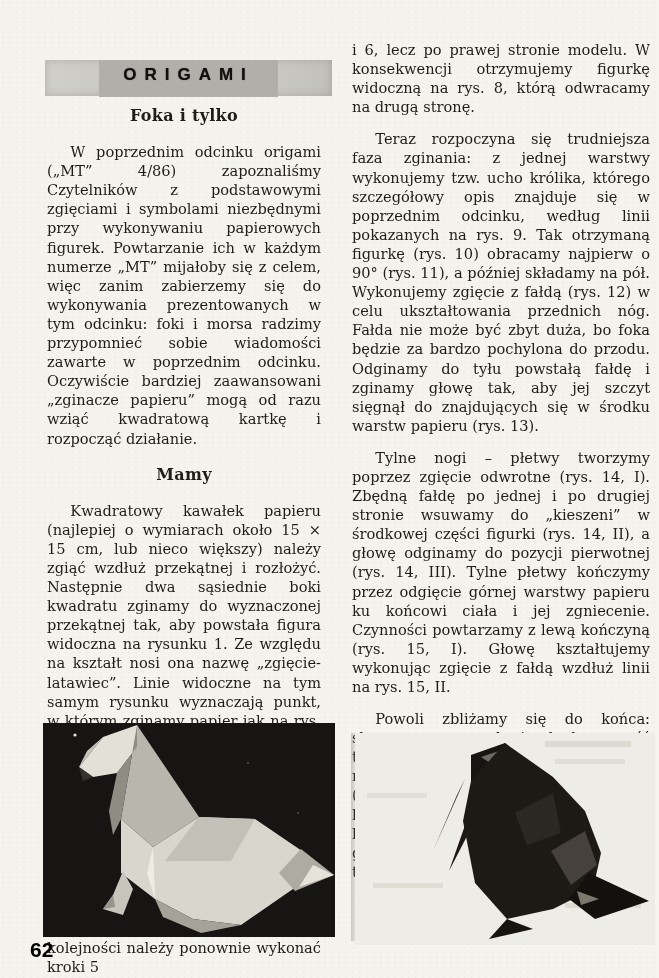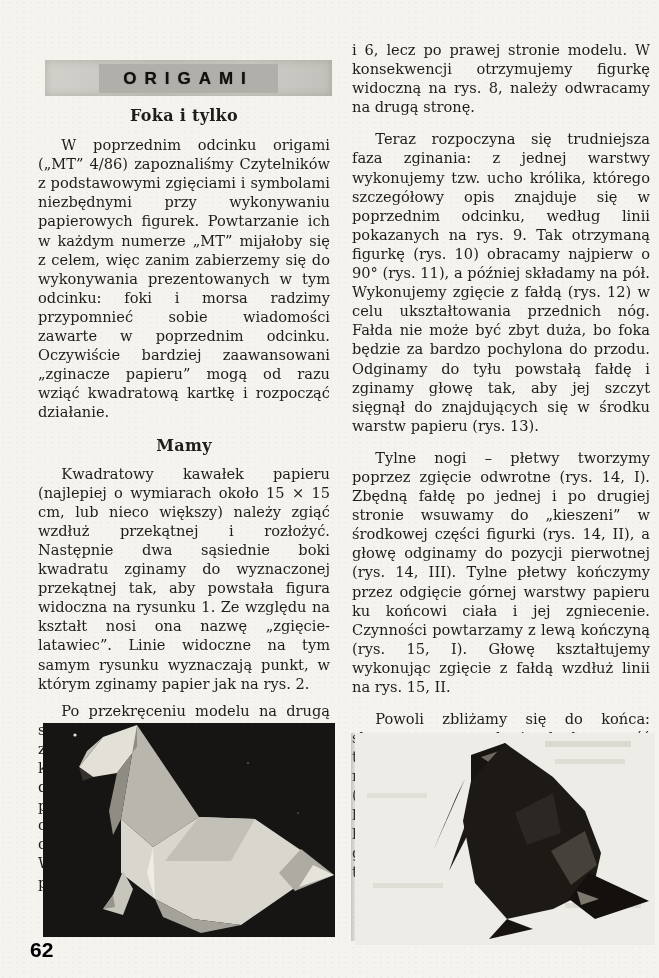--- a/index.html
+++ b/index.html
@@ -14,35 +14,35 @@
     overflow:hidden;
   }
   .banner{
     position:absolute;left:45px;top:60px;width:287px;height:36px;
     background:linear-gradient(100deg,#d2d0ca 0%,#c6c4be 40%,#ceccc6 70%,#c2c0ba 100%);
     display:flex;align-items:center;justify-content:center;
     box-shadow:inset 0 0 8px rgba(90,85,80,0.25);
   }
   .banner-inner{
     background:#b1afa9;
-    padding:5px 24px 4px 24px;
+    padding:5px 24px 12px 24px;
     font-family:"Liberation Sans", sans-serif;
     font-weight:bold;font-size:17px;letter-spacing:8px;
     color:#12100e;
     text-shadow:0 0 1px rgba(0,0,0,0.6);
   }
   .col{position:absolute;text-align:justify;font-size:14.6px;line-height:19.1px;}
   .col-left{left:30px;top:106px;width:308px;}
   .col-right{left:352px;top:40px;width:298px;}
   .heading{
     text-align:center;font-weight:bold;font-size:16px;
     margin:0 0 10px 0;letter-spacing:0.3px;
   }
   .heading.sub{margin:14px 0 9px 0;}
-  p.body-par{margin:8px;text-indent:1.6em;}
+  p.body-par{margin:17px;text-indent:1.6em;}
   .col-right p.body-par{margin:0 0 13px 0;}
   .col-right p.body-par.no-indent{text-indent:0;}
   .photo{position:absolute;}
   .photo-seal{left:43px;top:723px;width:292px;height:214px;}
   .photo-walrus{left:355px;top:733px;width:300px;height:212px;}
   .gutter-shadow{
     position:absolute;left:351px;top:733px;width:7px;height:208px;
     background:linear-gradient(to right, rgba(120,115,108,0.35), rgba(120,115,108,0));
   }
   .page-number{
@@ -61,21 +61,21 @@
 
 <div class="col col-left">
   <div class="heading">Foka i tylko</div>
   <p class="body-par">W poprzednim odcinku origami („MT” 4/86) zapoznaliśmy Czytelników z podstawowymi zgięciami i symbolami niezbędnymi przy wykonywaniu papierowych figurek. Powtarzanie ich w każdym numerze „MT” mijałoby się z celem, więc zanim zabierzemy się do wykonywania prezentowanych w tym odcinku: foki i morsa radzimy przypomnieć sobie wiadomości zawarte w poprzednim odcinku. Oczywiście bardziej zaawansowani „zginacze papieru” mogą od razu wziąć kwadratową kartkę i rozpocząć działanie.</p>
   <div class="heading sub">Mamy</div>
   <p class="body-par">Kwadratowy kawałek papieru (najlepiej o wymiarach około 15 × 15 cm, lub nieco większy) należy zgiąć wzdłuż przekątnej i rozłożyć. Następnie dwa sąsiednie boki kwadratu zginamy do wyznaczonej przekątnej tak, aby powstała figura widoczna na rysunku 1. Ze względu na kształt nosi ona nazwę „zgięcie-latawiec”. Linie widoczne na tym samym rysunku wyznaczają punkt, w którym zginamy papier jak na rys. 2.</p>
   <p class="body-par">Po przekręceniu modelu na drugą stronę zginamy go na pół i odwracamy z powrotem (rys. 3 i 4). W kolejnym kroku, jeśli wszystko wykonywaliśmy dokładnie, powinniśmy otrzymać prostokąt jak na rys. 5. Wykonując czynności pokazane na rys. 5 i 6 otrzymujemy figurkę zgodną z rys. 7. W następnej kolejności należy ponownie wykonać kroki 5</p>
 </div>
 
 <div class="col col-right">
-  <p class="body-par no-indent">i 6, lecz po prawej stronie modelu. W konsekwencji otrzymujemy figurkę widoczną na rys. 8, należy odwracamy na drugą stronę.</p>
+  <p class="body-par no-indent">i 6, lecz po prawej stronie modelu. W konsekwencji otrzymujemy figurkę widoczną na rys. 8, którą odwracamy na drugą stronę.</p>
   <p class="body-par">Teraz rozpoczyna się trudniejsza faza zginania: z jednej warstwy wykonujemy tzw. ucho królika, którego szczegółowy opis znajduje się w poprzednim odcinku, według linii pokazanych na rys. 9. Tak otrzymaną figurkę (rys. 10) obracamy najpierw o 90° (rys. 11), a później składamy na pół. Wykonujemy zgięcie z fałdą (rys. 12) w celu ukształtowania przednich nóg. Fałda nie może być zbyt duża, bo foka będzie za bardzo pochylona do przodu. Odginamy do tyłu powstałą fałdę i zginamy głowę tak, aby jej szczyt sięgnął do znajdujących się w środku warstw papieru (rys. 13).</p>
   <p class="body-par">Tylne nogi – płetwy tworzymy poprzez zgięcie odwrotne (rys. 14, I). Zbędną fałdę po jednej i po drugiej stronie wsuwamy do „kieszeni” w środkowej części figurki (rys. 14, II), a głowę odginamy do pozycji pierwotnej (rys. 14, III). Tylne płetwy kończymy przez odgięcie górnej warstwy papieru ku końcowi ciała i jej zgniecenie. Czynności powtarzamy z lewą kończyną (rys. 15, I). Głowę kształtujemy wykonując zgięcie z fałdą wzdłuż linii na rys. 15, II.</p>
   <p class="body-par">Powoli zbliżamy się do końca: skracamy pyszczek i zbędną część tylnych kończyn chowamy do wnętrza modelu, wykonując zgięcia odwrotne (rys. 16). Krok 17 to już tylko kosmetyka i nie wymaga chyba komentarza. Papierowa foka jest już gotowa. Mamy nadzieję, że wygląda tak, jak na rys. 18.</p>
 </div>
 
 <div class="photo photo-seal">
   <svg width="292" height="214" viewBox="0 0 292 214" xmlns="http://www.w3.org/2000/svg">
     <rect x="0" y="0" width="292" height="214" fill="#161513"></rect>
 
     <circle cx="32" cy="12" r="1.6" fill="#e8e5de"></circle>

